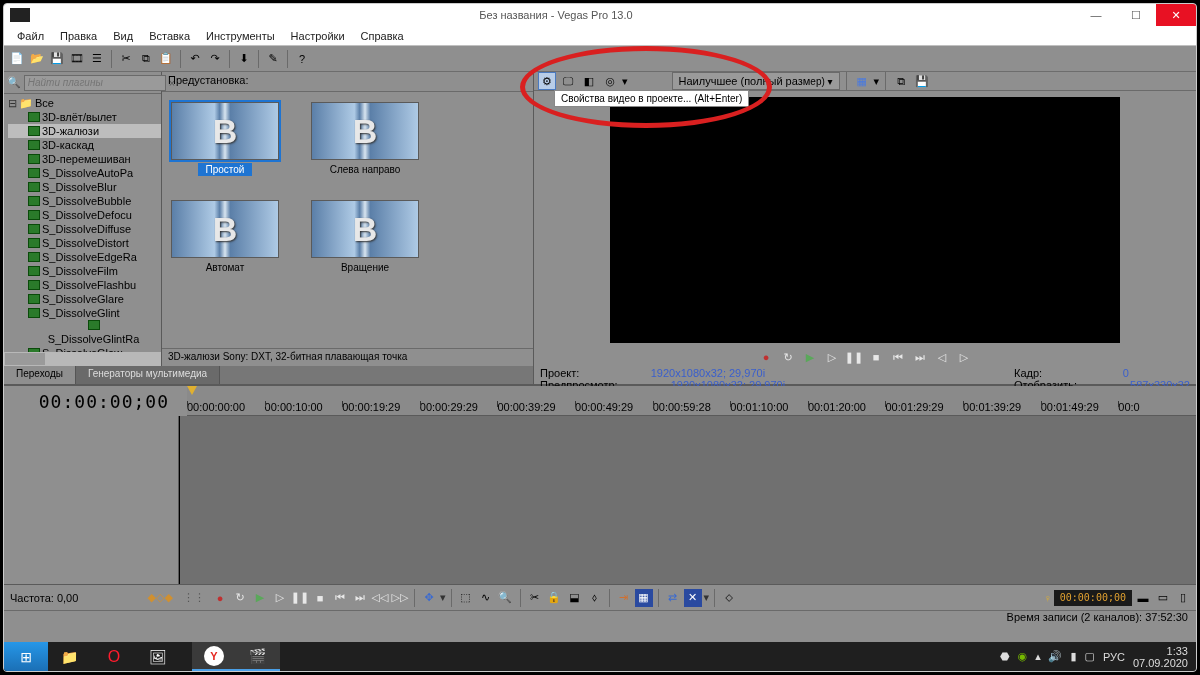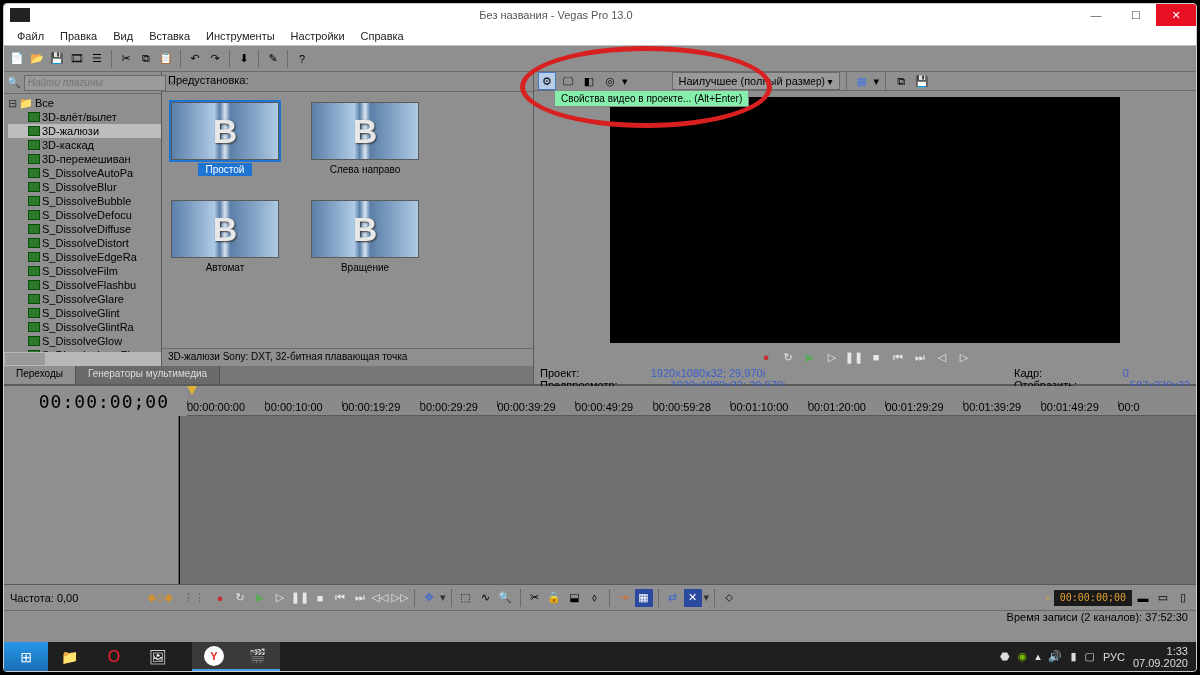--- a/index.html
+++ b/index.html
@@ -52,21 +52,21 @@
 .lefttabs { height:18px; background:#777; display:flex; }
 .lefttabs .tab { padding:2px 12px; background:#6a6a6a; color:#ddd; border-right:1px solid #555; font-size:10px; }
 .lefttabs .tab.act { background:#8f8f8f; color:#000; }
 
 
 .preview { flex:1; display:flex; flex-direction:column; background:#8f8f8f; }
 .prevtoolbar { height:22px; display:flex; align-items:center; padding:0 4px; gap:3px; border-bottom:1px solid #6a6a6a; position:relative; }
 .prevdrop { height:18px; padding:0 6px; border:1px solid #6a6a6a; color:#000; font-size:10px; display:flex; align-items:center; background:#9a9a9a;margin-left:41px; }
 .prevcanvas { flex:1; display:flex; justify-content:center; padding:6px; position:relative; }
 .prevblack { width:510px; height:246px; background:#000; }
-.tooltip { position:absolute; top:18px; left:20px; background:#86efac; border:1px solid #888; padding:2px 6px; font-size:10px; color:#000; white-space:nowrap; z-index:5; }
+.tooltip { position:absolute; top:18px; left:20px; background:#ffffff; border:1px solid #888; padding:2px 6px; font-size:10px; color:#000; white-space:nowrap; z-index:5; }
 .playbar { height:22px; display:flex; align-items:center; justify-content:center; gap:4px; }
 .playbtn { width:18px; height:16px; display:flex; align-items:center; justify-content:center; color:#e8e8e8; font-size:11px; }
 .playbtn.rec { color:#c03030; }
 .playbtn.play { color:#5aa85a; }
 .previnfo { display:flex; padding:2px 6px; gap:20px; font-size:10px; color:#000; justify-content:space-between; }
 .previnfo .col { display:flex; gap:25px; }
 .previnfo .val { color:#3a5fcc; }
 
 
 .timeline { height:200px; border-top:2px solid #5a5a5a; display:flex; flex-direction:column; }
@@ -216,21 +216,21 @@
                   <span>S_DissolveFlashbu</span>
                 </div>
                 <div class="tree-node" style="padding-left: 20px;">
                   <span class="tree-icon"></span>
                   <span>S_DissolveGlare</span>
                 </div>
                 <div class="tree-node" style="padding-left: 20px;">
                   <span class="tree-icon"></span>
                   <span>S_DissolveGlint</span>
                 </div>
-                <div class="tree-node" style="padding-left: 20px;">
+                <div class="tree-node" style="padding-left: 20px; flex-direction: column;">
                   <span class="tree-icon"></span>
                   <span>S_DissolveGlintRa</span>
                 </div>
                 <div class="tree-node" style="padding-left: 20px;">
                   <span class="tree-icon"></span>
                   <span>S_DissolveGlow</span>
                 </div>
                 <div class="tree-node" style="padding-left: 20px;">
                   <span class="tree-icon"></span>
                   <span>S_DissolveLensFla</span>

